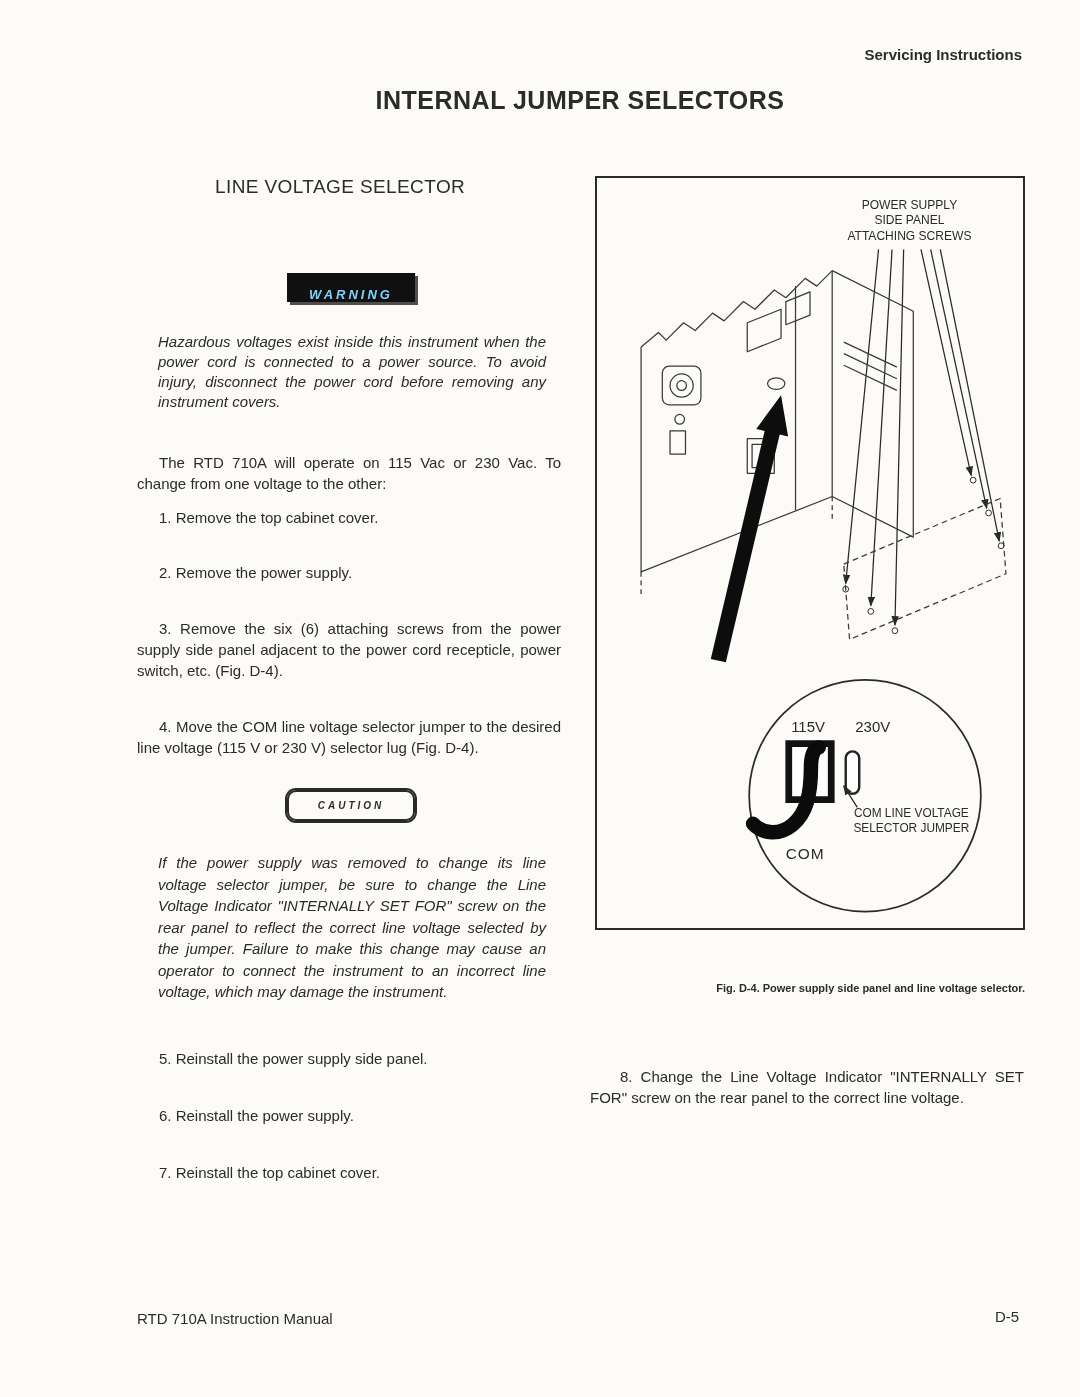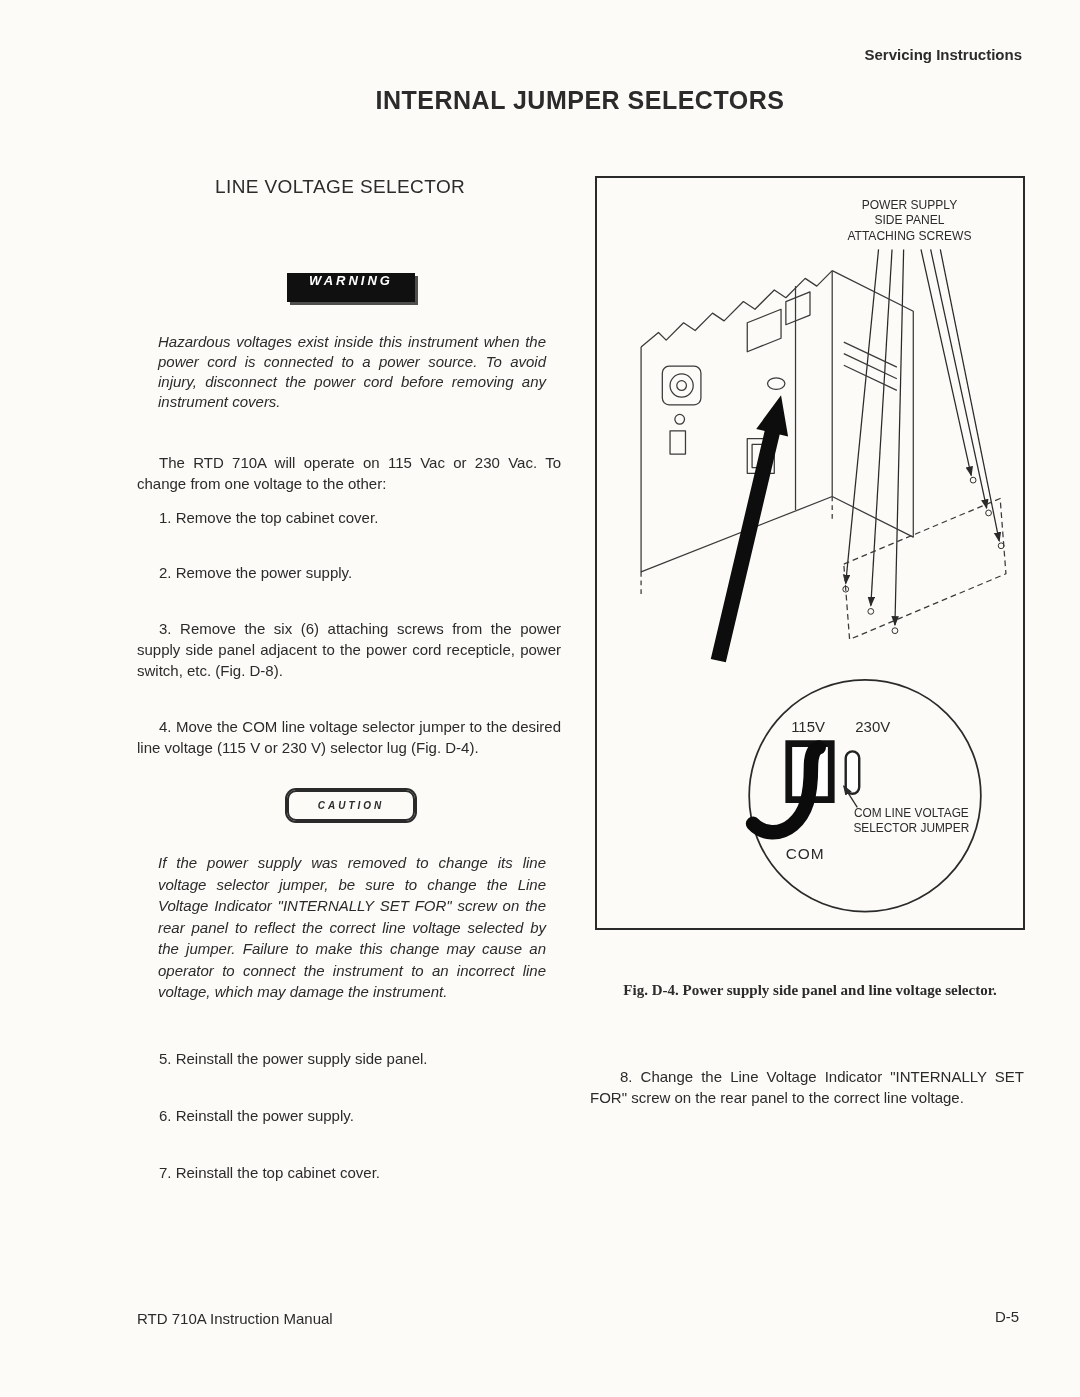--- a/index.html
+++ b/index.html
@@ -10,21 +10,21 @@
     font-family:"Liberation Sans", sans-serif; font-size:15px;
   }
   .abs { position:absolute; }
   .hdr-right { top:46px; right:58px; font-weight:bold; font-size:15px; }
   .doc-title { top:86px; left:80px; width:1000px; text-align:center;
                font-size:25px; font-weight:bold; letter-spacing:0.5px; }
   .section-title { top:176px; left:215px; font-size:19px; font-weight:normal; letter-spacing:0.4px; }
 
   .warning-box {
     top:273px; left:287px; width:128px; height:29px; background:#101010;
-    color:#ffffff; display:flex; align-items:flex-start; justify-content:center;
+    color:#7dd3fc; display:flex; align-items:flex-end; justify-content:center;
     font-style:italic; font-weight:bold; font-size:13px; letter-spacing:3px;
     box-shadow:3px 3px 0 rgba(20,20,20,0.75);
   }
   .caution-box {
     top:790px; left:287px; width:128px; height:31px;
     border:2px solid #2a2a2a; border-radius:9px;
     display:flex; align-items:center; justify-content:center;
     font-style:italic; font-weight:bold; font-size:10px; letter-spacing:3px;
     box-shadow:0 0 0 1px #fcfbf8 inset, 0 0 0 2px #2a2a2a;
   }
@@ -36,22 +36,22 @@
                text-indent:22px; }
   .intro { top:452px; }
   .step-1 { top:507px; } .step-2 { top:562px; } .step-3 { top:618px; }
   .step-4 { top:716px; } .step-5 { top:1048px; } .step-6 { top:1105px; }
   .step-7 { top:1162px; }
 
   .figure-box { top:176px; left:595px; width:430px; height:754px;
                 border:2px solid #2a2a2a; background:#fcfbf8; }
   .figure-box svg { display:block; width:100%; height:100%;
                     font-family:"Liberation Sans", sans-serif; }
-  .fig-caption { top:982px; left:595px; width:430px; text-align:center;
-                 font-weight:bold; font-size:15px;font-family:Liberation Serif, serif; }
+  .fig-caption { top:982px; left:595px; width:430px; text-align:right;
+                 font-weight:bold; font-size:11px; }
   .step-8 { top:1066px; left:590px; width:434px; line-height:21px;
             text-align:justify; text-indent:30px; }
   .footer-left { top:1310px; left:137px; }
   .footer-right { top:1308px; left:995px; }
 </style>
 </head>
 <body>
 
 <div class="page">
 
@@ -64,21 +64,21 @@
   <div class="abs warning-box">
     <span>WARNING</span>
   </div>
 
   <p class="abs warn-para">Hazardous voltages exist inside this instrument when the power cord is connected to a power source. To avoid injury, disconnect the power cord before removing any instrument covers.</p>
 
   <p class="abs body-para intro">The RTD 710A will operate on 115 Vac or 230 Vac. To change from one voltage to the other:</p>
 
   <p class="abs body-para step-1">1. Remove the top cabinet cover.</p>
   <p class="abs body-para step-2">2. Remove the power supply.</p>
-  <p class="abs body-para step-3">3. Remove the six (6) attaching screws from the power supply side panel adjacent to the power cord recepticle, power switch, etc. (Fig. D-8).</p>
+  <p class="abs body-para step-3">3. Remove the six (6) attaching screws from the power supply side panel adjacent to the power cord recepticle, power switch, etc. (Fig. D-4).</p>
   <p class="abs body-para step-4">4. Move the COM line voltage selector jumper to the desired line voltage (115 V or 230 V) selector lug (Fig. D-4).</p>
 
   <div class="abs caution-box">
     <span>CAUTION</span>
   </div>
 
   <p class="abs caution-para">If the power supply was removed to change its line voltage selector jumper, be sure to change the Line Voltage Indicator "INTERNALLY SET FOR" screw on the rear panel to reflect the correct line voltage selected by the jumper. Failure to make this change may cause an operator to connect the instrument to an incorrect line voltage, which may damage the instrument.</p>
 
   <p class="abs body-para step-5">5. Reinstall the power supply side panel.</p>
   <p class="abs body-para step-6">6. Reinstall the power supply.</p>

